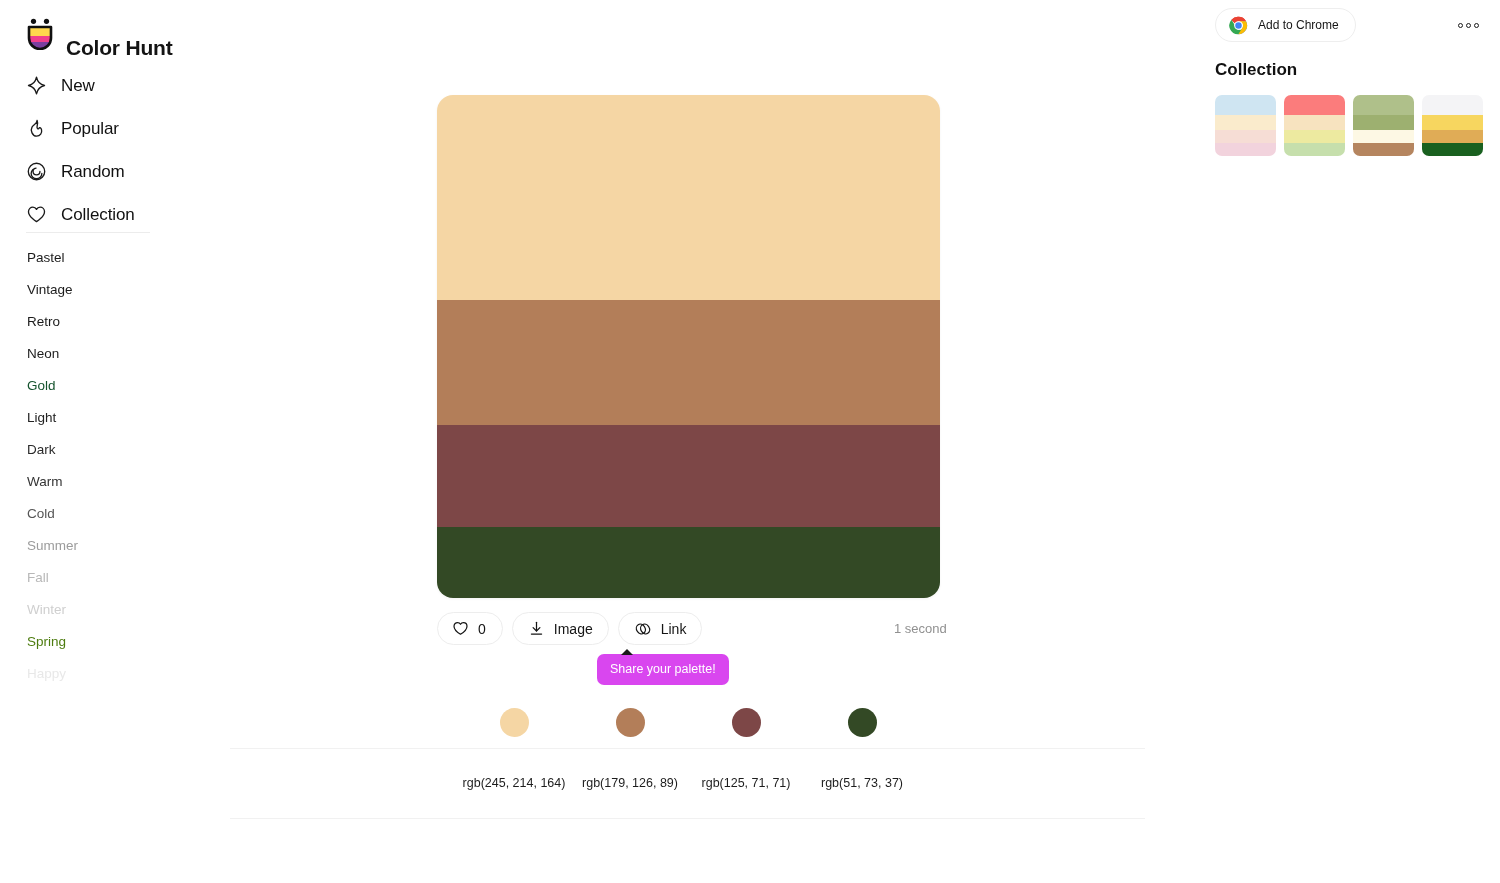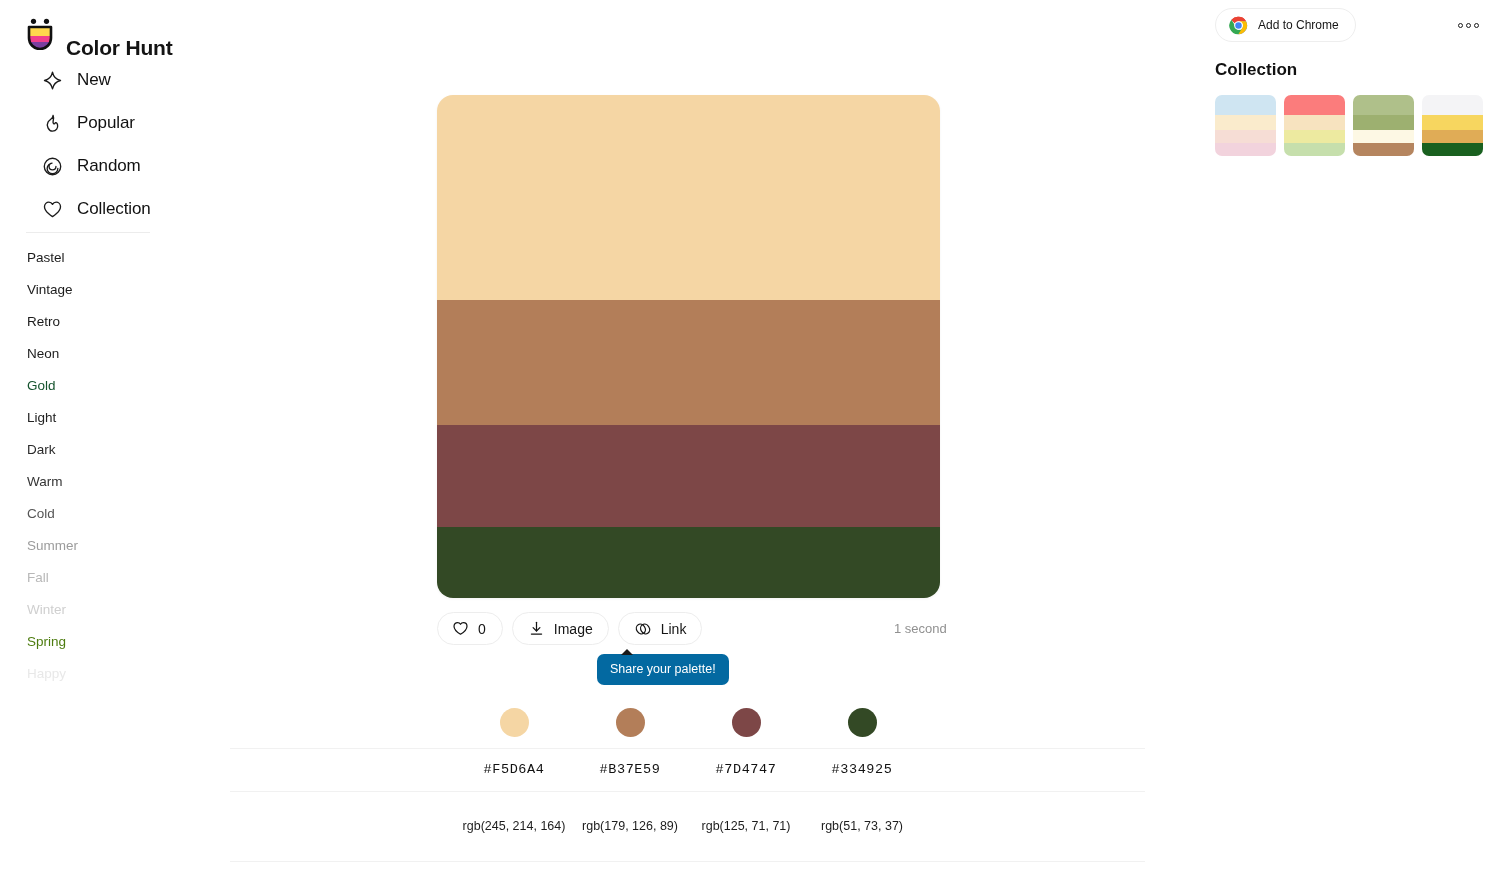--- a/index.html
+++ b/index.html
@@ -114,23 +114,23 @@
   .sidebar {
     position: absolute;
     left: 0;
     top: 52px;
     width: 200px;
     height: 831px;
   }
 
   .nav-item {
     position: absolute;
-    left: 42px;
-    display: flex;
-    align-items: flex-start;
+    left: 26px;
+    display: flex;
+    align-items: flex-end;
     gap: 14px;
     cursor: pointer;
     height: 26px;
   }
   .nav-label {
     font-size: 17px;
     color: #111;
     letter-spacing: -0.1px;
   }
   .nav-icon { width: 21px; height: 21px; display:block; }
@@ -198,21 +198,21 @@
     top: 621px;
     font-size: 13px;
     color: #909090;
     white-space: nowrap;
   }
 
   .tooltip {
     position: absolute;
     left: 597px;
     top: 654px;
-    background: #0369a1;
+    background: #d946ef;
     color: #ffffff;
     font-size: 12.5px;
     padding: 8px 13px 9px;
     border-radius: 7px;
     white-space: nowrap;
   }
   .tooltip::before {
     content: "";
     position: absolute;
     top: -5px;
@@ -435,28 +435,20 @@
         <div class="dot" style="background: rgb(179, 126, 89);"></div>
       </div>
     <div class="cell">
         <div class="dot" style="background: rgb(125, 71, 71);"></div>
       </div>
     <div class="cell">
         <div class="dot" style="background: rgb(51, 73, 37);"></div>
       </div>
   </div>
 
-  <div class="detail-row" style="height:43px">
-    <div class="rule" style="top:0"></div>
-    <div class="spacer-cell"></div>
-    <div class="cell hex">#F5D6A4</div>
-    <div class="cell hex">#B37E59</div>
-    <div class="cell hex">#7D4747</div>
-    <div class="cell hex">#334925</div>
-  </div>
 
   <div class="detail-row" style="height:70px">
     <div class="rule" style="top:0"></div>
     <div class="spacer-cell"></div>
     <div class="cell rgb">rgb(245, 214, 164)</div>
     <div class="cell rgb">rgb(179, 126, 89)</div>
     <div class="cell rgb">rgb(125, 71, 71)</div>
     <div class="cell rgb">rgb(51, 73, 37)</div>
   </div>
 

